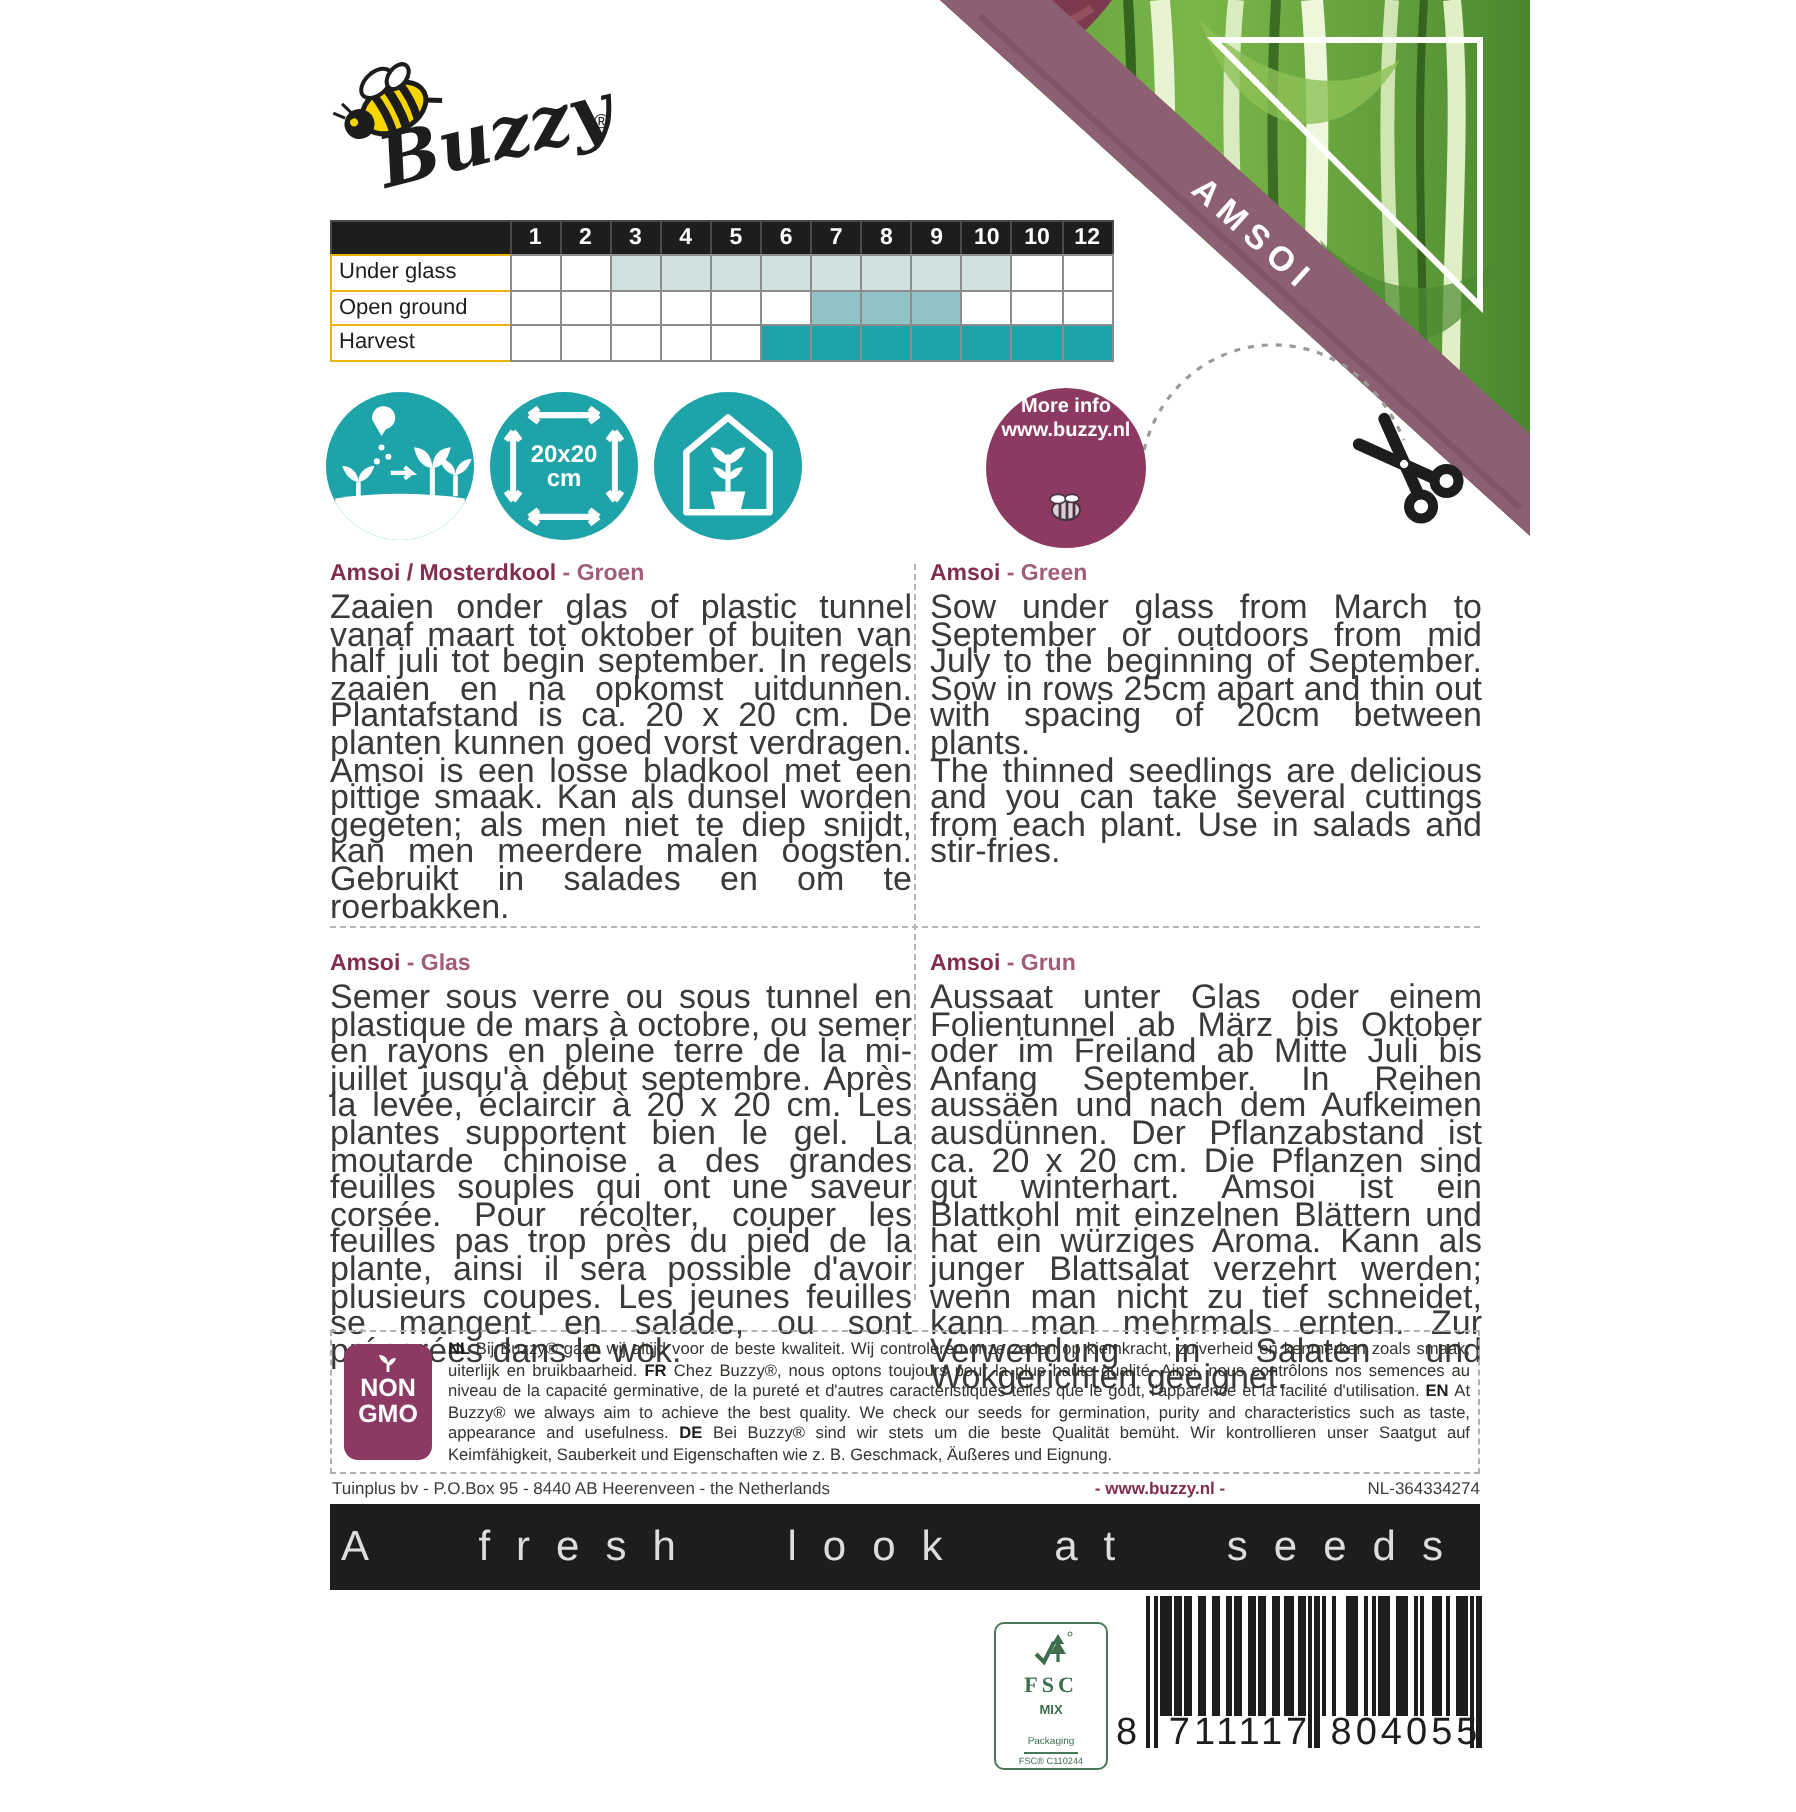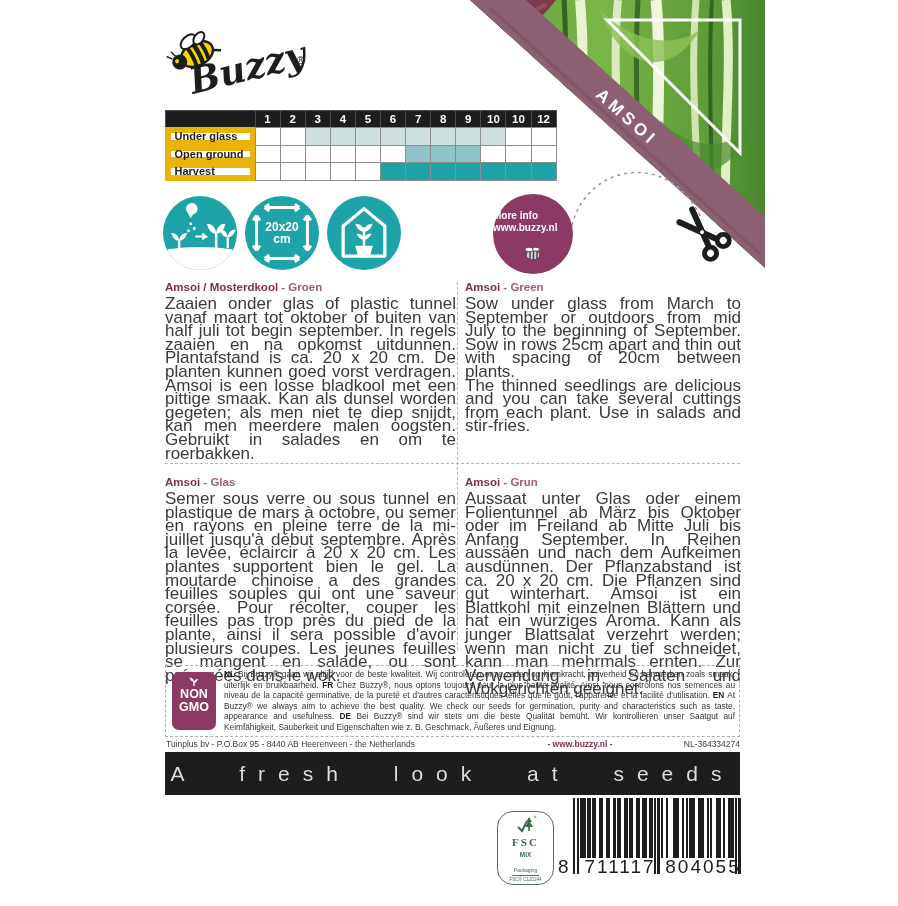--- a/index.html
+++ b/index.html
@@ -4,35 +4,35 @@
 <style>
   html,body{margin:0;padding:0;background:#ffffff;}
   .page{position:relative;width:898px;height:906px;background:#ffffff;overflow:hidden;
         font-family:"Liberation Sans",sans-serif;color:#1d1d1b;}
 
   
   .calendar{position:absolute;left:165px;top:110px;display:grid;
             grid-template-columns:90px repeat(12,25.1px);grid-auto-rows:17.5px;}
   .cal-head{background:#1d1d1b;color:#fff;font-weight:bold;font-size:11.5px;
             display:flex;align-items:center;justify-content:center;border:1px solid #4a4a4a;margin:-0.5px;}
-  .cal-label{font-weight:bold;font-size:11px;display:flex;align-items:center;padding-left:4px;
-             border:6px solid #eab308;margin:-0.5px;background:#fff;}
+  .cal-label{font-weight:normal;font-size:11px;display:flex;align-items:center;padding-left:4px;
+             border:1px solid #eab308;margin:-0.5px;background:#fff;}
   .cal-cell{border:1px solid #8c8c8c;margin:-0.5px;background:#fff;}
   .cal-cell.light{background:#cfe0df;}
   .cal-cell.medium{background:#8fc3c5;}
   .cal-cell.dark{background:#1ea3a8;}
 
   
   .circ{position:absolute;width:74px;height:74px;border-radius:50%;background:#1ea3a8;top:196px;}
   .circ svg{position:absolute;left:0;top:0;}
   .circ .ctext{position:absolute;left:0;top:0;width:100%;height:100%;display:flex;flex-direction:column;
                align-items:center;justify-content:center;color:#fff;font-weight:bold;text-align:center;}
   .circ-more{position:absolute;left:493px;top:194px;width:80px;height:80px;border-radius:50%;background:#8c3a63;}
-  .circ-more .ctext{position:absolute;left:0;top:16px;width:100%;color:#fff;font-weight:bold;
-                    font-size:10px;line-height:12px;text-align:left;}
+  .circ-more .ctext{position:absolute;left:0;top:4px;width:100%;color:#fff;font-weight:bold;
+                    font-size:10px;line-height:12px;text-align:center;}
 
   
   .desc{position:absolute;width:291px;}
   .desc h3{margin:0 0 3px 0;font-size:11.5px;line-height:13px;}
   .desc .t1{color:#822d50;font-weight:bold;}
   .desc .t2{color:#a25c79;font-weight:bold;}
   .desc p{margin:0;font-size:17px;line-height:13.6px;text-align:justify;color:#3a3a39;white-space:pre-line;}
   .desc.nl{left:165px;top:281px;}
   .desc.en{left:465px;top:281px;width:276px;}
   .desc.fr{left:165px;top:476px;}
@@ -55,21 +55,21 @@
   .site{position:absolute;left:500px;top:739px;width:160px;text-align:center;font-size:8.5px;
         font-weight:bold;color:#822d50;}
   .artnr{position:absolute;right:158px;top:739px;font-size:8.5px;color:#3c3c3b;}
 
   
   .banner{position:absolute;left:165px;top:752px;width:575px;height:43px;background:#1d1d1b;
           color:#dddddd;font-size:21px;letter-spacing:13px;word-spacing:24px;
           display:flex;align-items:center;justify-content:center;}
 
   
-  .fsc{position:absolute;left:497px;top:811px;width:57px;height:74px;border:1px solid #49775a;border-radius:16px;
+  .fsc{position:absolute;left:497px;top:811px;width:57px;height:74px;border:1px solid #49775a;border-radius:5px;
        box-sizing:border-box;text-align:center;color:#3f6e4f;padding-top:3px;}
   .fsc .fsc-name{font-family:"Liberation Serif",serif;font-weight:bold;font-size:11px;letter-spacing:2px;line-height:11px;}
   .fsc .fsc-grade{font-size:6.5px;font-weight:bold;margin-top:3px;line-height:7px;}
   .fsc .fsc-mat{font-size:5px;line-height:6px;border-bottom:1px solid #49775a;display:inline-block;padding:0 2px 2px 2px;}
   .fsc .fsc-lic{font-size:4.6px;line-height:8px;}
 
   
   .barcode{position:absolute;left:573px;top:798px;width:168px;height:84px;}
   .barcode .bar{position:absolute;top:0;background:#1d1d1b;}
   .bdigit{position:absolute;font-size:19px;color:#1d1d1b;letter-spacing:2px;top:58px;}

